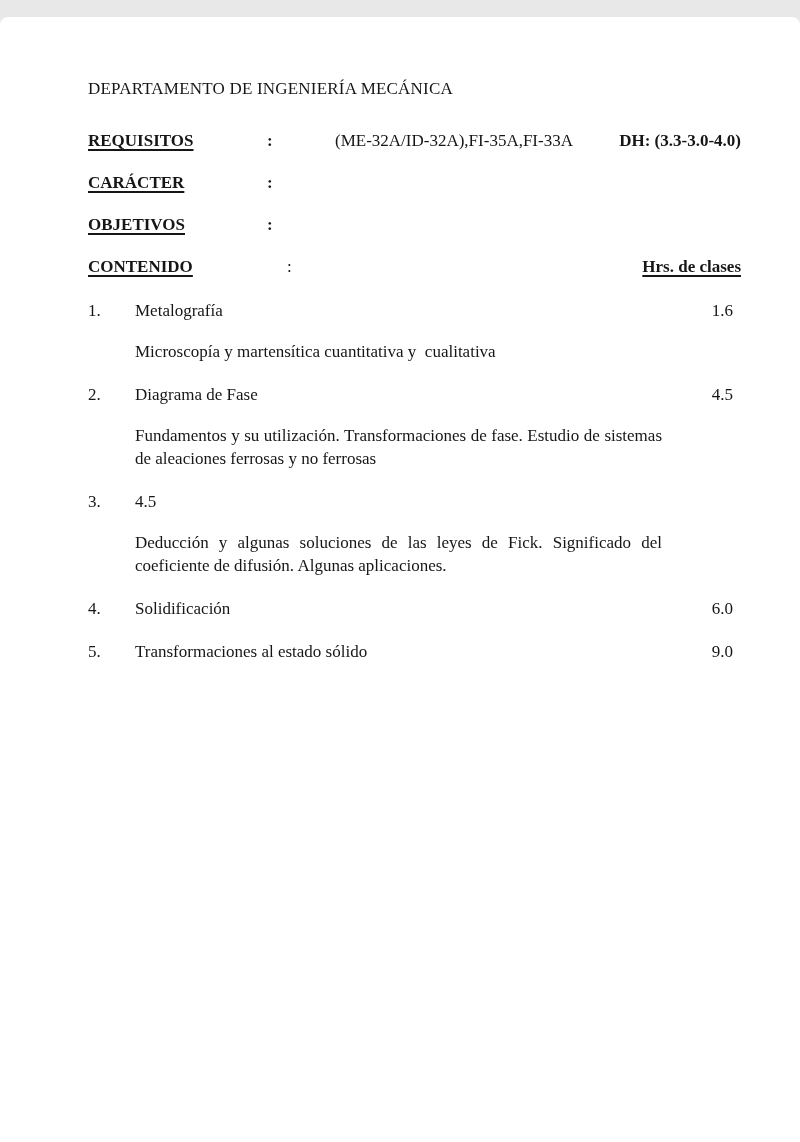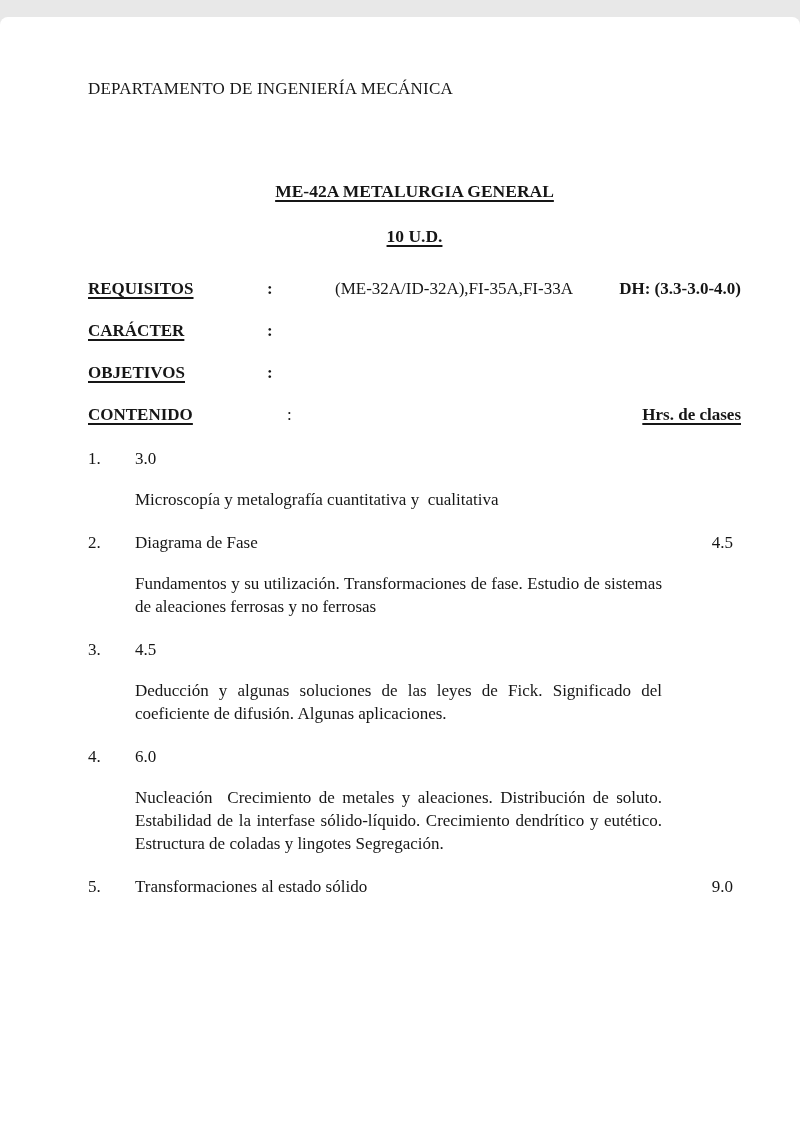--- a/index.html
+++ b/index.html
@@ -75,28 +75,20 @@
     white-space: pre-wrap;
   }
 </style>
 </head>
 <body>
 
 <div class="page">
 
   <div class="department">DEPARTAMENTO DE INGENIERÍA MECÁNICA</div>
 
-  <div class="title-block">
-    <div class="course-title">
-      <span class="b u">ME-42A METALURGIA GENERAL</span>
-    </div>
-    <div class="credits">
-      <span class="b u">10 U.D.</span>
-    </div>
-  </div>
 
   <div class="fields">
 
     <div class="field-row">
       <span class="field-label b u">REQUISITOS</span>
       <span class="field-colon">:</span>
       <span class="req-value">
         <span>(ME-32A/ID-32A),FI-35A,FI-33A</span>
         <span class="b">DH: (3.3-3.0-4.0)</span>
       </span>
@@ -117,42 +109,43 @@
   <div class="contenido-row">
     <span class="b u">CONTENIDO</span>
     <span>:</span>
     <span class="hours-header b u">Hrs. de clases</span>
   </div>
 
   <div class="items">
 
     <div class="item-row">
       <span>1.</span>
-      <span class="item-hours">3.0</span>
+      <span>Metalografía</span>
+      <span class="item-hours">1.6</span>
     </div>
-    <div class="item-desc">Microscopía y metalografía cuantitativa y  cualitativa</div>
+    <div class="item-desc">Microscopía y martensítica cuantitativa y  cualitativa</div>
 
     <div class="item-row">
       <span>2.</span>
       <span>Diagrama de Fase</span>
       <span class="item-hours">4.5</span>
     </div>
     <div class="item-desc">Fundamentos y su utilización. Transformaciones de fase. Estudio de sistemas de aleaciones ferrosas y no ferrosas</div>
 
     <div class="item-row">
       <span>3.</span>
       <span class="item-hours">4.5</span>
     </div>
     <div class="item-desc">Deducción y algunas soluciones de las leyes de Fick. Significado del coeficiente de difusión. Algunas aplicaciones.</div>
 
     <div class="item-row">
       <span>4.</span>
+      <span>Solidificación</span>
       <span class="item-hours">6.0</span>
     </div>
-    <div class="item-desc">Nucleación  Crecimiento de metales y aleaciones. Distribución de soluto. Estabilidad de la interfase sólido-líquido. Crecimiento dendrítico y eutético. Estructura de coladas y lingotes Segregación.</div>
 
     <div class="item-row">
       <span>5.</span>
       <span>Transformaciones al estado sólido</span>
       <span class="item-hours">9.0</span>
     </div>
 
   </div>
 
 </div>

